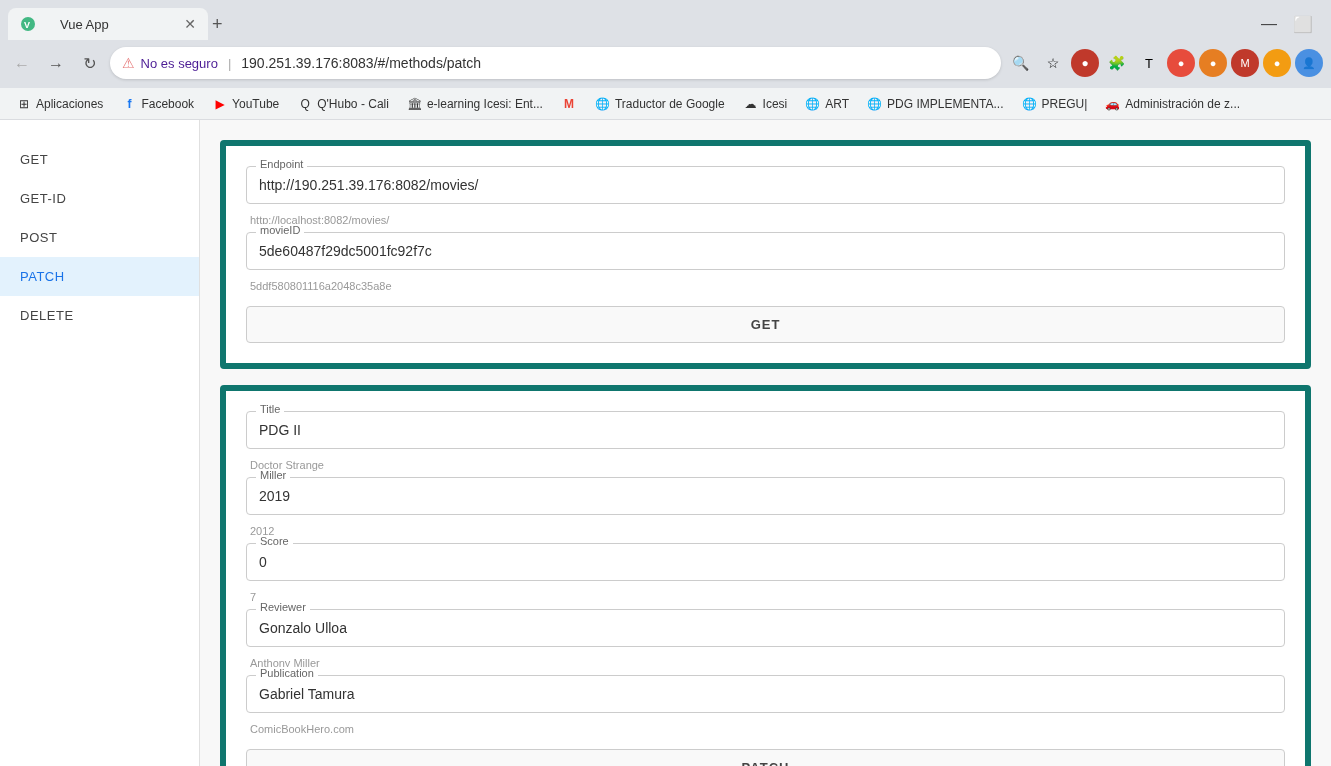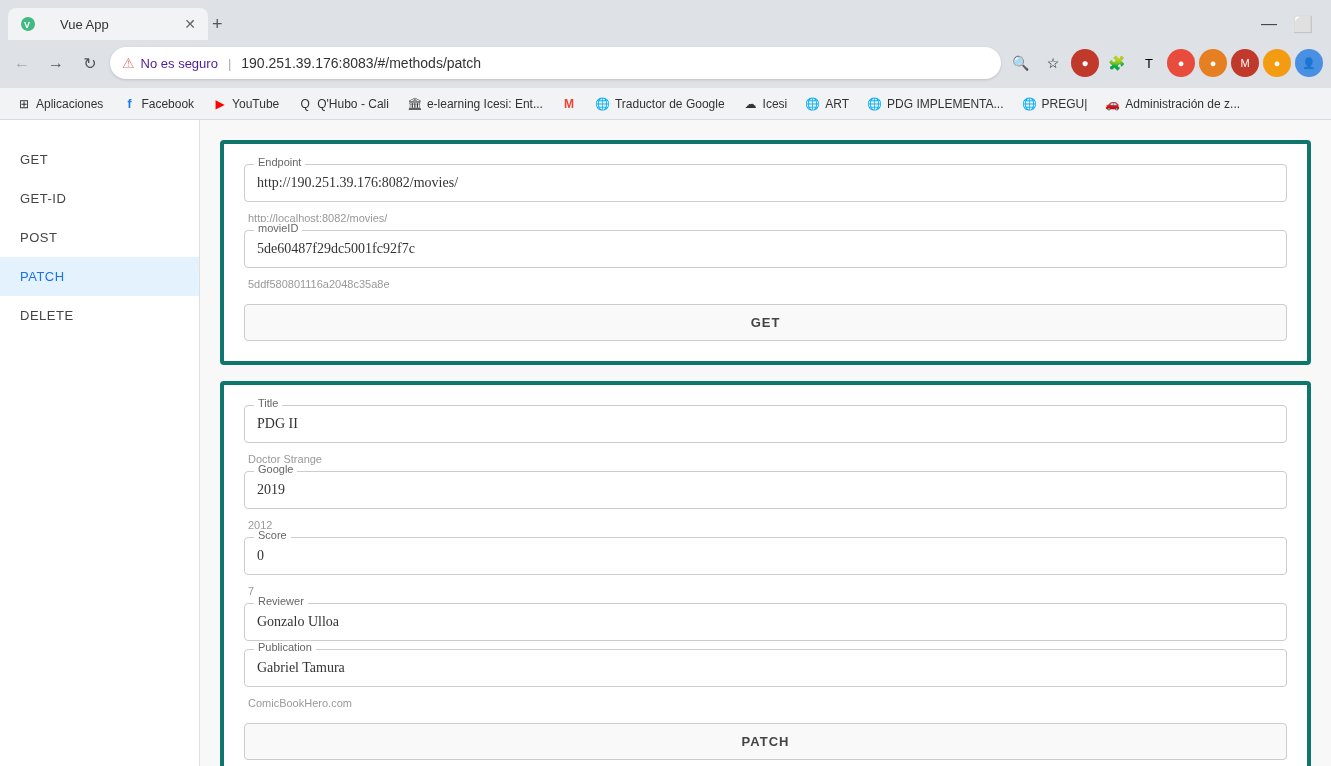--- a/index.html
+++ b/index.html
@@ -40,21 +40,21 @@
 
     
     .sidebar { width: 200px; background: white; border-right: 1px solid #e0e0e0; padding-top: 20px; flex-shrink: 0; }
     .sidebar-item { padding: 12px 20px; cursor: pointer; font-size: 13px; color: #444; font-weight: 500; letter-spacing: 0.5px; }
     .sidebar-item.active { background: #e3f2fd; color: #1a73e8; }
 
     
     .main-content { flex: 1; overflow-y: auto; padding: 20px; background: #f8f8f8; }
 
     
-    .card { background: white; border: 4px solid #0f766e; border-radius: 4px; padding: 20px; margin-bottom: 16px; }
+    .card { background: white; border: 6px solid #0f766e; border-radius: 4px; padding: 20px; margin-bottom: 16px; }
 
     
     .form-group { position: relative; margin-bottom: 8px; }
     .form-group .field-label {
       position: absolute;
       top: -8px;
       left: 10px;
       background: white;
       padding: 0 4px;
       font-size: 11px;
@@ -62,21 +62,20 @@
       z-index: 1;
     }
     .form-group input {
       width: 100%;
       border: 1px solid #ccc;
       border-radius: 4px;
       padding: 10px 12px;
       font-size: 14px;
       color: #333;
       outline: none;
-      font-family: Liberation Serif, serif;
     }
 
     .hint-text { font-size: 11px; color: #999; padding: 2px 4px 6px 4px; }
 
     .btn { width: 100%; padding: 10px; border: 1px solid #ccc; background: #f9f9f9; border-radius: 4px; cursor: pointer; font-size: 13px; font-weight: 600; letter-spacing: 1px; color: #444; margin-top: 8px; }
   </style>
 </head>
 <body>
 
 <div class="browser-chrome">
@@ -213,35 +212,36 @@
     </div>
 
     <div class="card">
       <div class="form-group">
         <span class="field-label">Title</span>
         <input type="text" value="PDG II" style="">
       </div>
       <div class="hint-text">Doctor Strange</div>
 
       <div class="form-group">
-        <span class="field-label">Google</span>
+        <span class="field-label">Miller</span>
         <input type="text" value="2019" style="">
       </div>
       <div class="hint-text">2012</div>
 
       <div class="form-group">
         <span class="field-label">Score</span>
         <input type="text" value="0" style="">
       </div>
       <div class="hint-text">7</div>
 
       <div class="form-group">
         <span class="field-label">Reviewer</span>
         <input type="text" value="Gonzalo Ulloa" style="">
       </div>
+      <div class="hint-text">Anthony Miller</div>
 
       <div class="form-group">
         <span class="field-label">Publication</span>
         <input type="text" value="Gabriel Tamura" style="">
       </div>
       <div class="hint-text">ComicBookHero.com</div>
 
       <button class="btn">PATCH</button>
     </div>
 

